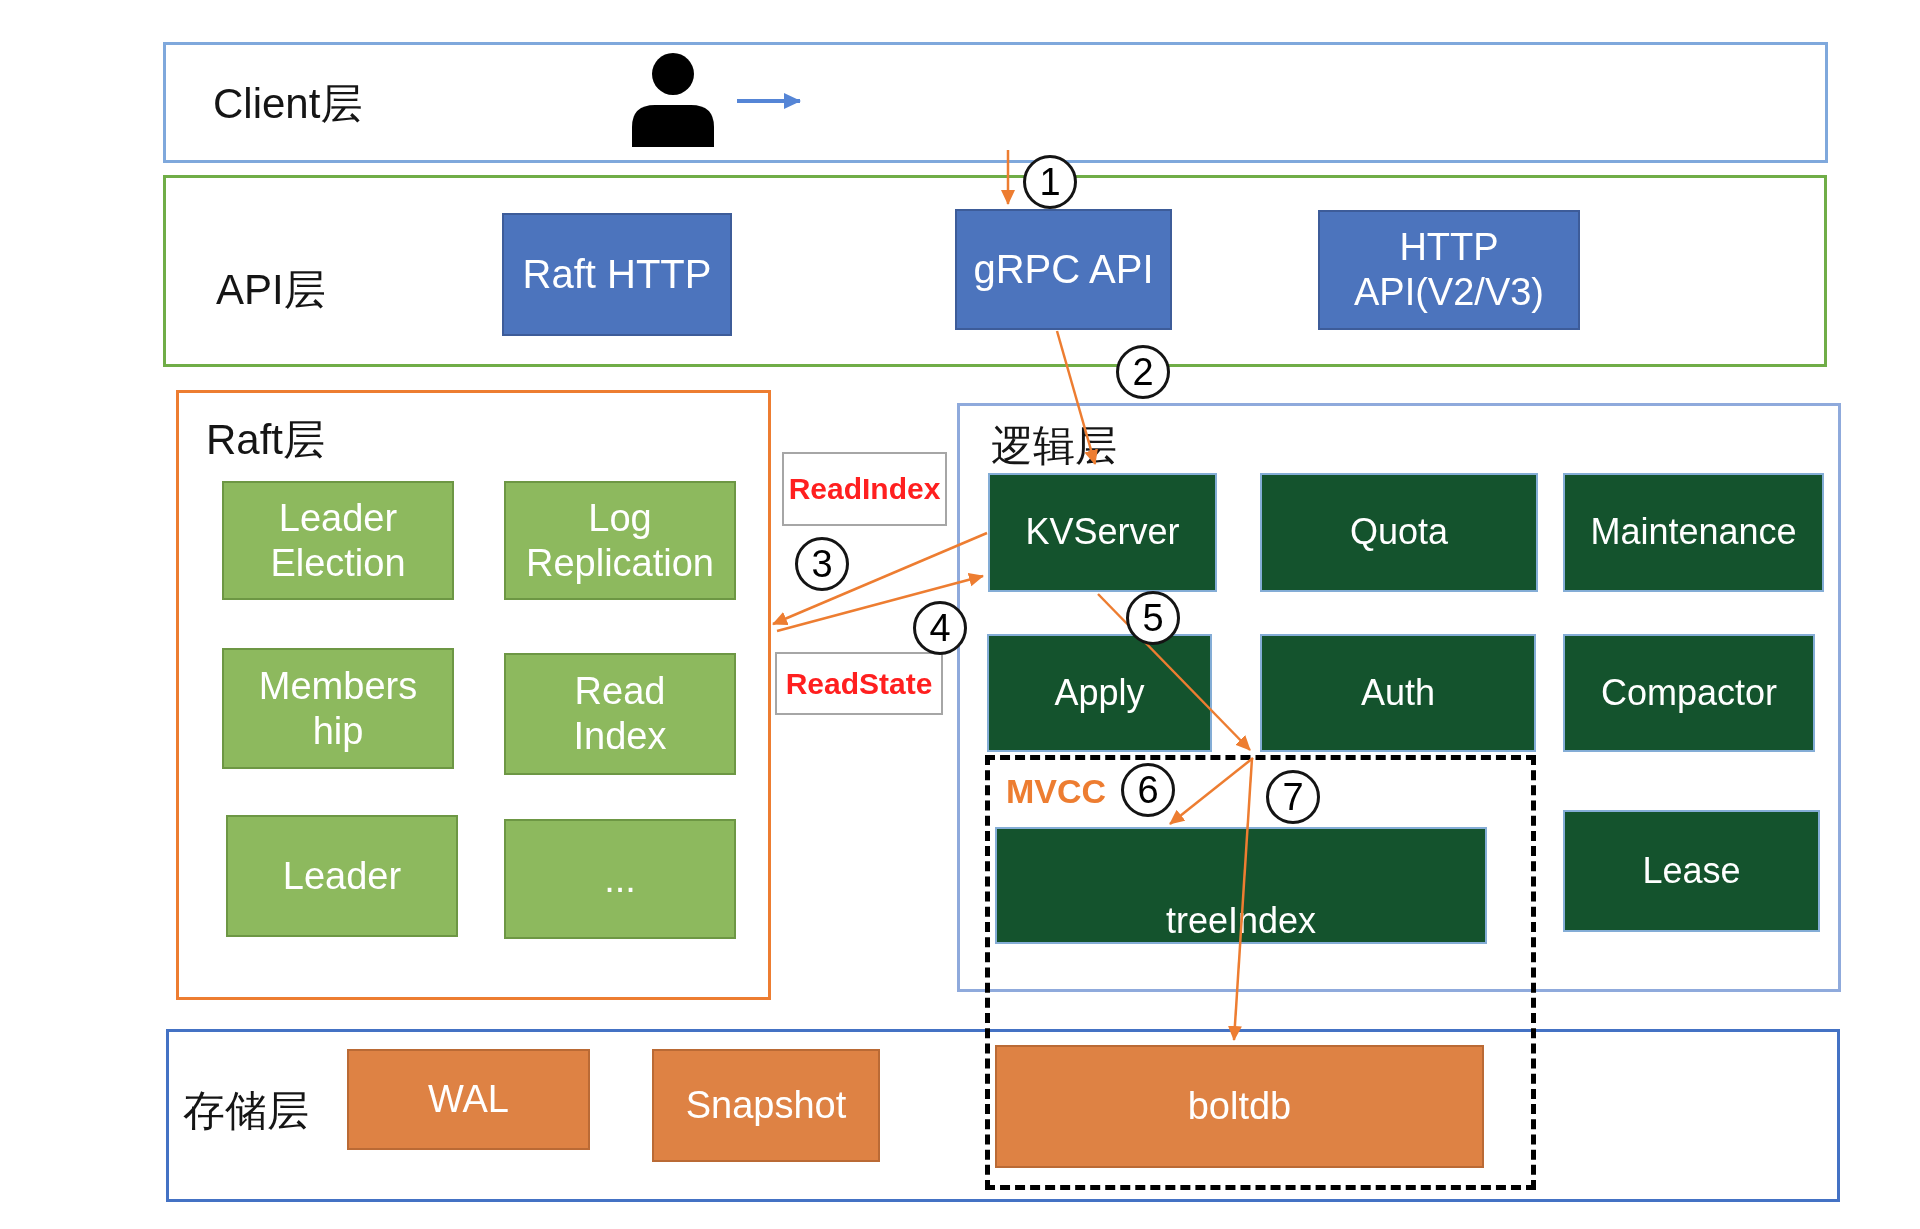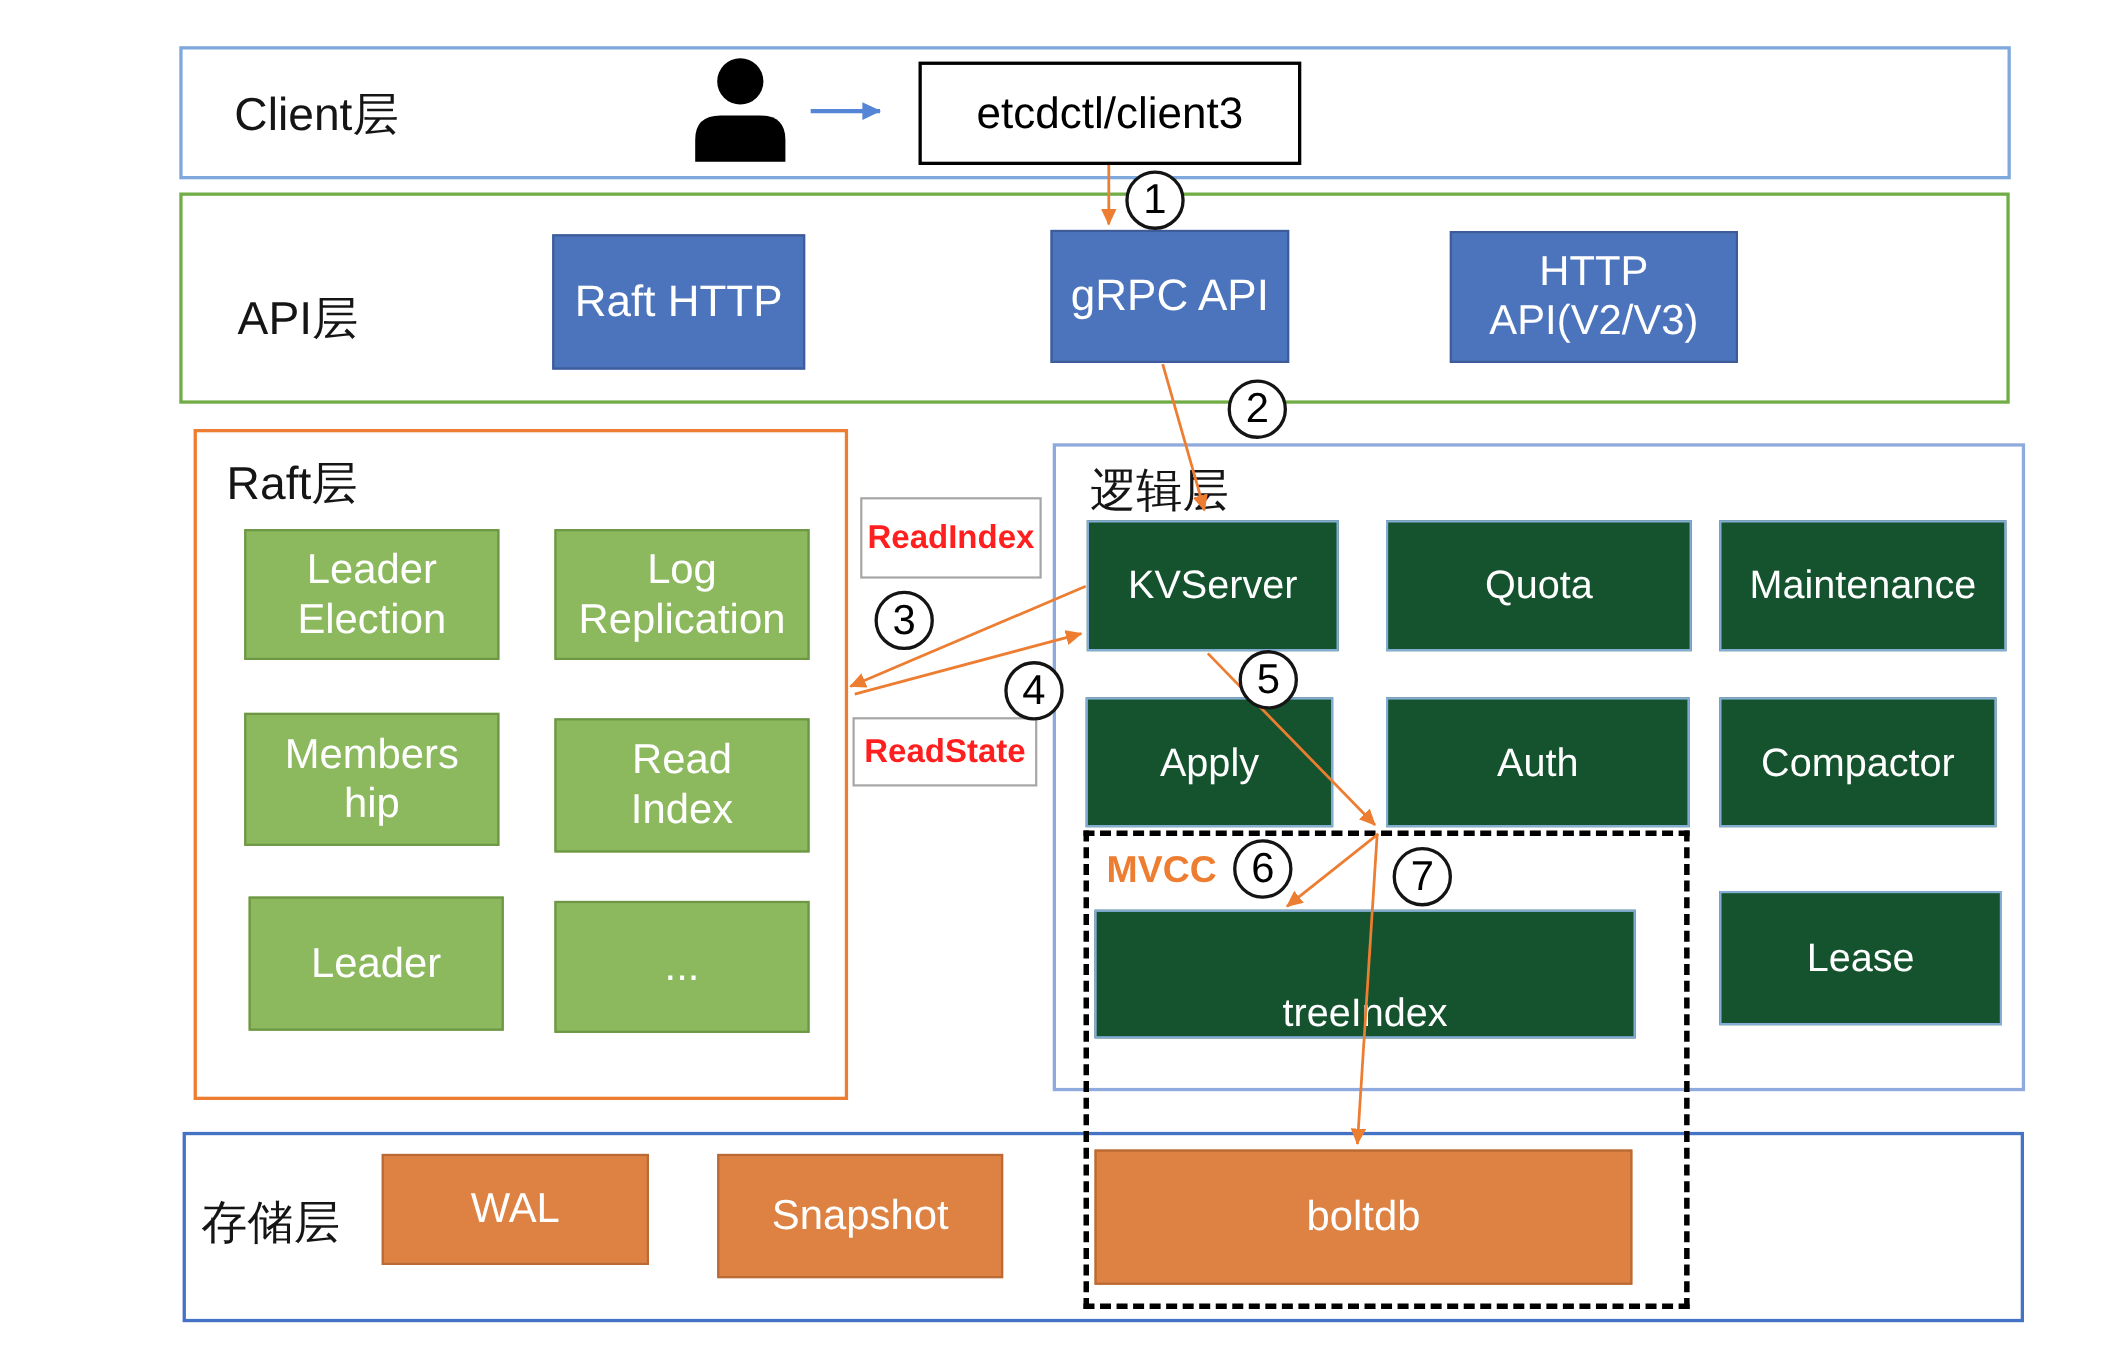--- a/index.html
+++ b/index.html
@@ -38,21 +38,20 @@
   <div class="layer-title" style="left:213px;top:76px;">Client层</div>
   <div class="layer-title" style="left:216px;top:262px;">API层</div>
   <div class="layer-title" style="left:206px;top:412px;">Raft层</div>
   <div class="layer-title" style="left:991px;top:418px;">逻辑层</div>
   <div class="layer-title" style="left:183px;top:1083px;">存储层</div>
 
   <svg class="person" style="left:628px;top:52px;" width="96" height="96" viewBox="0 0 96 96">
     <circle cx="45" cy="22" r="21" fill="#000"></circle>
     <path d="M4,95 L4,75 Q4,53 27,53 L63,53 Q86,53 86,75 L86,95 Z" fill="#000"></path>
   </svg>
-  <div class="terminal" style="left:835px;top:56px;width:348px;height:94px;">etcdctl/client3</div>
 
   <div class="box api-blue" style="left:502px;top:213px;width:230px;height:123px;">
     <span>Raft HTTP</span>
   </div>
   <div class="box api-blue" style="left:955px;top:209px;width:217px;height:121px;">
     <span>gRPC API</span>
   </div>
   <div class="box api-blue" style="left:1318px;top:210px;width:262px;height:120px;font-size:38px;">
     <span>HTTP</span>
     <span>API(V2/V3)</span>
@@ -108,21 +107,21 @@
   <div class="box logic-blue" style="left:1563px;top:810px;width:257px;height:122px;">
     <span>Lease</span>
   </div>
 
   <div class="mvcc" style="left:985px;top:755px;width:551px;height:435px;"></div>
   <div class="mvcc-title" style="left:1006px;top:772px;">MVCC</div>
 
   <div class="box orange-box" style="left:347px;top:1049px;width:243px;height:101px;">
     <span>WAL</span>
   </div>
-  <div class="box orange-box" style="left:652px;top:1049px;width:260px;height:113px;">
+  <div class="box orange-box" style="left:652px;top:1049px;width:228px;height:113px;">
     <span>Snapshot</span>
   </div>
   <div class="box orange-box" style="left:995px;top:1045px;width:489px;height:123px;">
     <span>boltdb</span>
   </div>
 
   <svg id="arrow-overlay" width="1920" height="1229" viewBox="0 0 1920 1229">
     <defs>
       <marker id="head-orange" markerUnits="userSpaceOnUse" markerWidth="18" markerHeight="16" refX="14" refY="7" orient="auto">
         <path d="M0,0 L15,7 L0,14 Z" fill="#ED7D31"></path>

